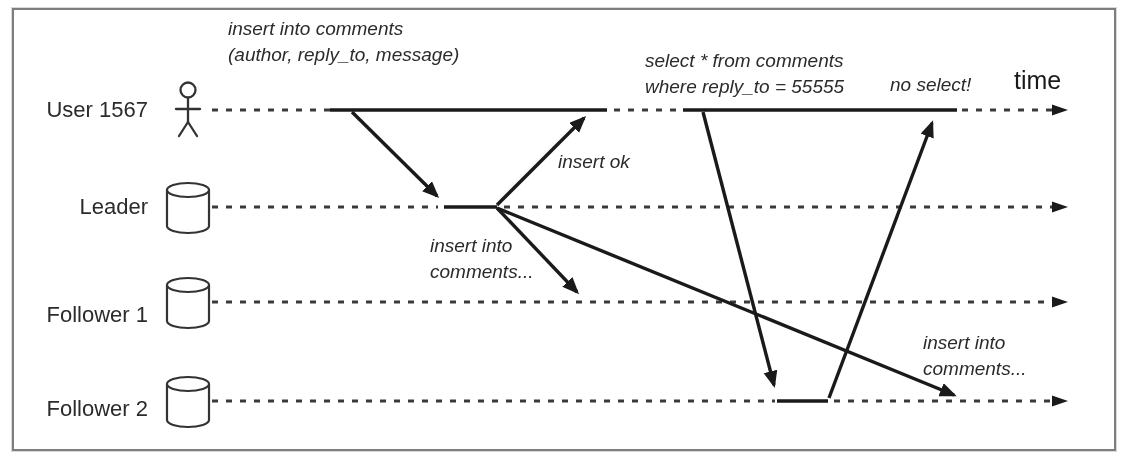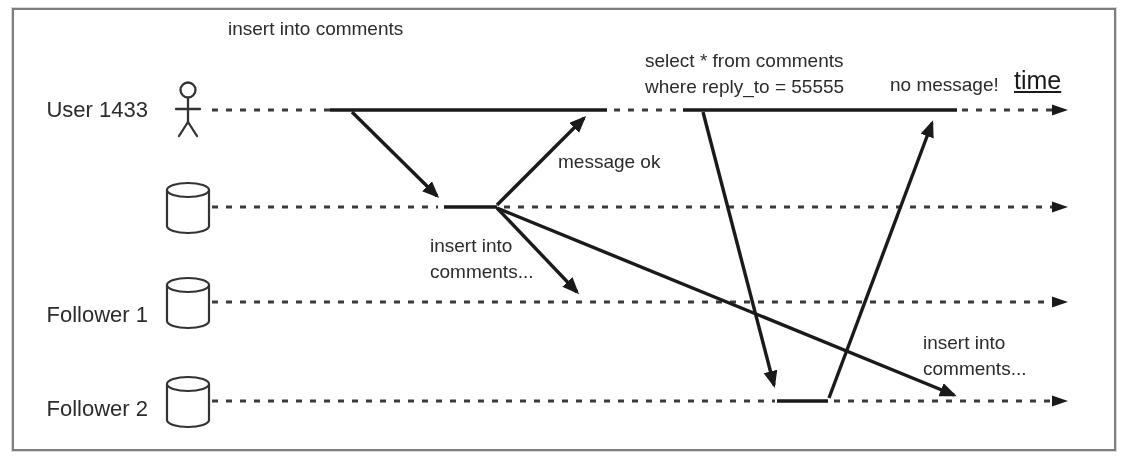--- a/index.html
+++ b/index.html
@@ -30,38 +30,38 @@
     position: absolute;
     left: 0;
     top: 0;
   }
   .txt {
     position: absolute;
     color: #2b2b2b;
     font-size: 19px;
     line-height: 26px;
     white-space: nowrap;
+    font-style: italic;
   }
   .actor-label {
     position: absolute;
     left: 20px;
     width: 128px;
     text-align: right;
     font-size: 22px;
     line-height: 26px;
     color: #2b2b2b;
     white-space: nowrap;
   }
   .time-label {
     position: absolute;
     left: 1014px;
     top: 66px;
     font-size: 25px;
     color: #1a1a1a;
-    text-decoration: underline;
   }
 </style>
 </head>
 <body>
 
 <div class="canvas">
 
   <div class="frame"></div>
 
   <svg class="layer" width="1122" height="460" viewBox="0 0 1122 460">
@@ -125,42 +125,44 @@
     <g stroke="#1a1a1a" stroke-width="3.4" fill="none">
       <line x1="352" y1="112" x2="437" y2="196" marker-end="url(#ah)"></line>
       <line x1="497" y1="205" x2="584" y2="118" marker-end="url(#ah)"></line>
       <line x1="497" y1="208" x2="577" y2="292" marker-end="url(#ah)"></line>
       <line x1="497" y1="208" x2="954" y2="395" marker-end="url(#ah)"></line>
       <line x1="703" y1="112" x2="774" y2="385" marker-end="url(#ah)"></line>
       <line x1="829" y1="398" x2="932" y2="123" marker-end="url(#ah)"></line>
     </g>
   </svg>
 
-  <div class="actor-label" style="top:97px">User 1433</div>
+  <div class="actor-label" style="top:97px">User 1567</div>
+  <div class="actor-label" style="top:194px">Leader</div>
   <div class="actor-label" style="top:302px">Follower 1</div>
   <div class="actor-label" style="top:396px">Follower 2</div>
 
   <div class="txt" style="left:228px; top:16px">
     <div>insert into comments</div>
+    <div>(author, reply_to, message)</div>
   </div>
 
-  <div class="txt" style="left:558px; top:149px">message ok</div>
+  <div class="txt" style="left:558px; top:149px">insert ok</div>
 
   <div class="txt" style="left:430px; top:233px">
     <div>insert into</div>
     <div>comments...</div>
   </div>
 
   <div class="txt" style="left:923px; top:330px">
     <div>insert into</div>
     <div>comments...</div>
   </div>
 
   <div class="txt" style="left:645px; top:48px">
     <div>select * from comments</div>
     <div>where reply_to = 55555</div>
   </div>
 
-  <div class="txt" style="left:890px; top:72px">no message!</div>
+  <div class="txt" style="left:890px; top:72px">no select!</div>
 
   <div class="time-label">time</div>
 
 </div>
 
 </body></html>

